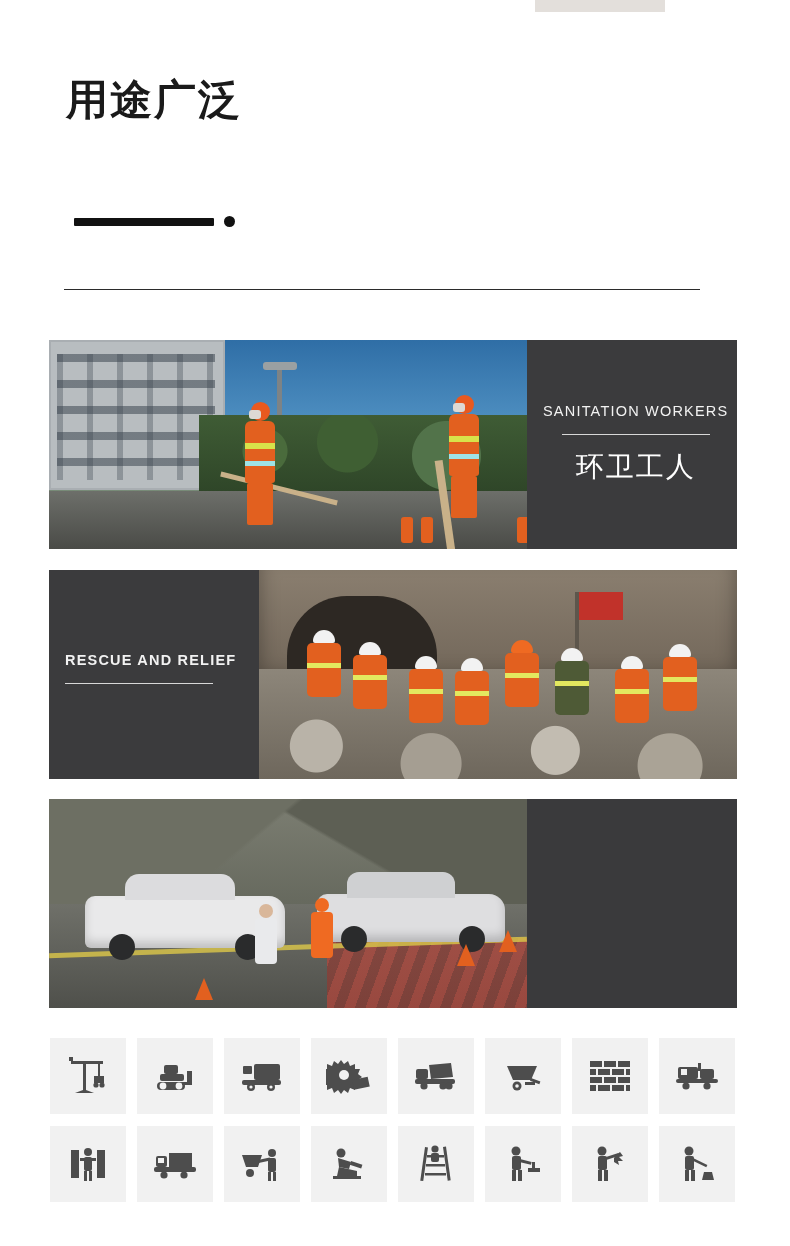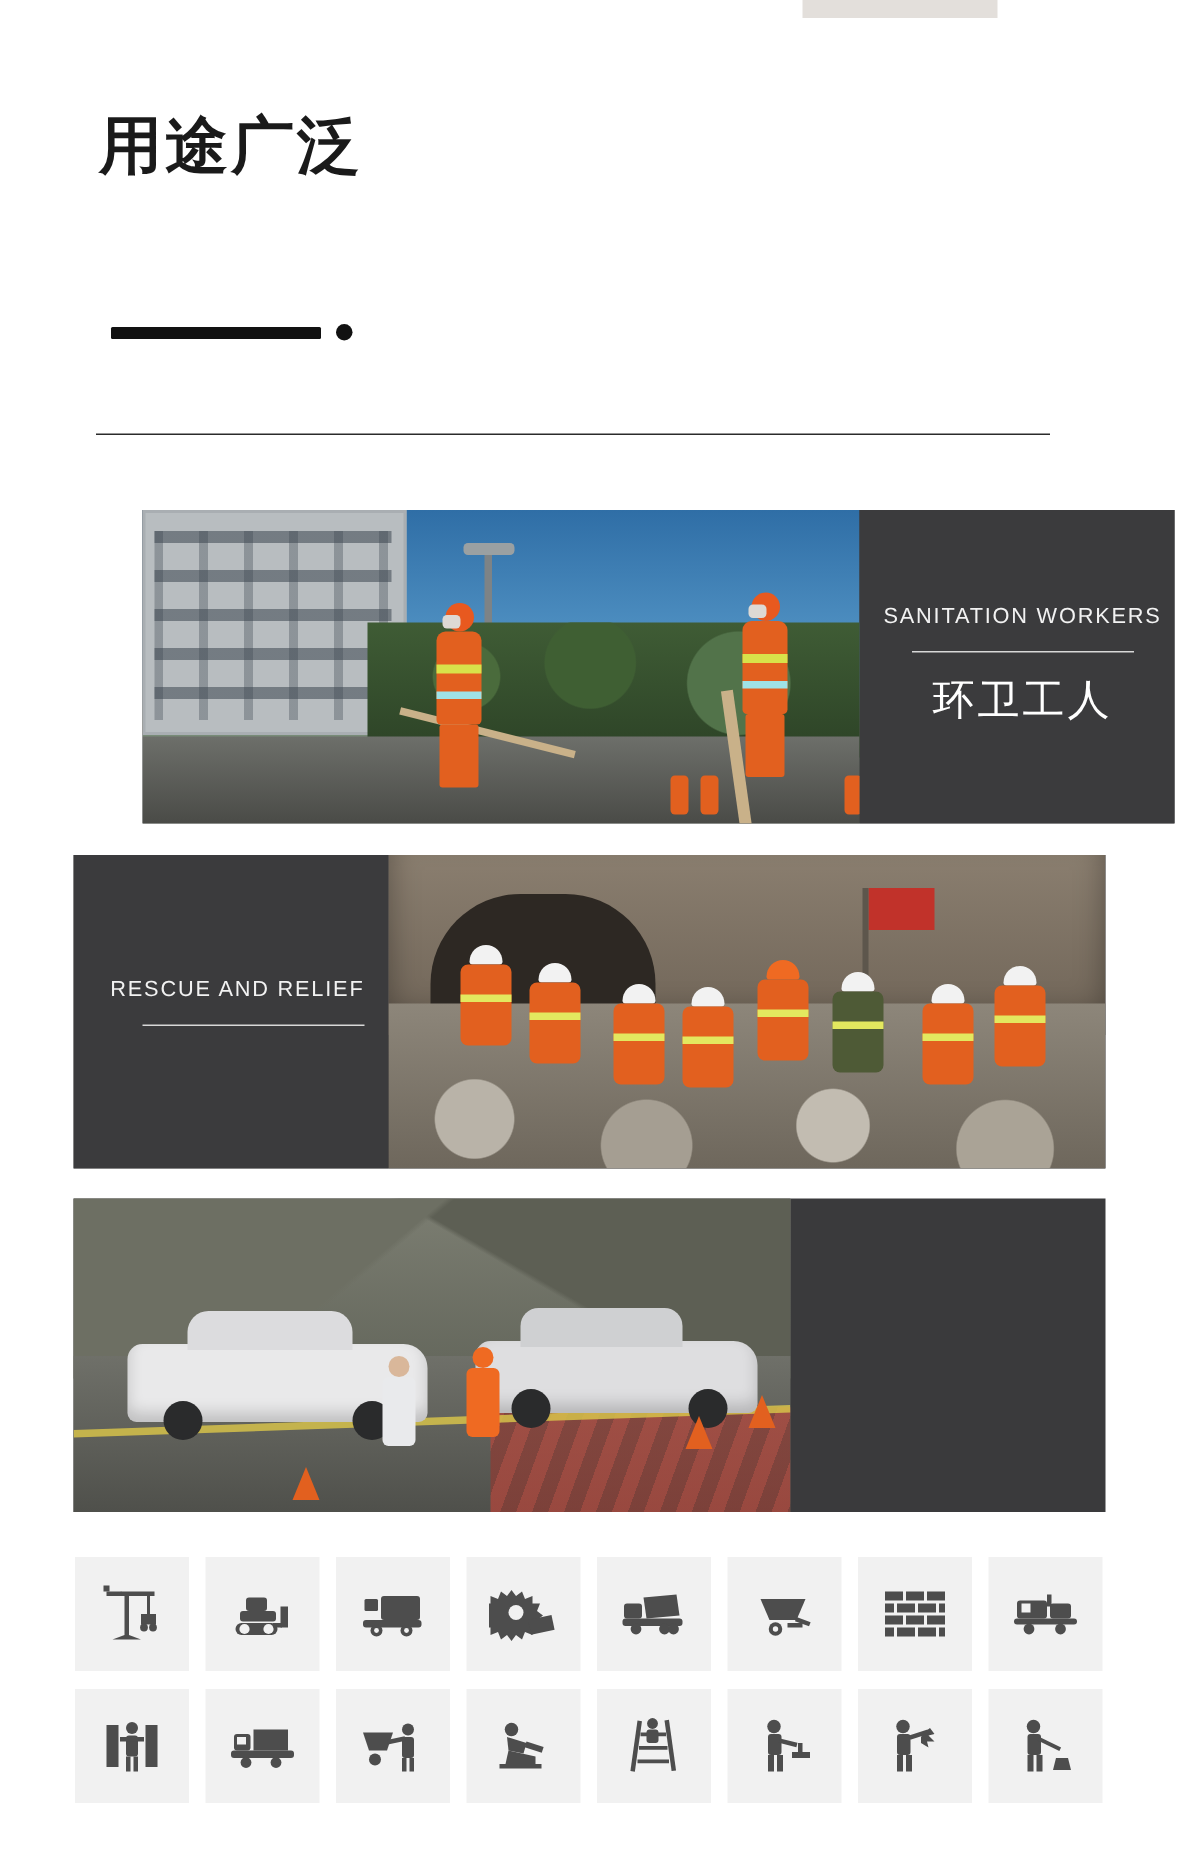--- a/index.html
+++ b/index.html
@@ -34,21 +34,21 @@
     left: 66px;
     top: 72px;
     width: 660px;
   }
   .heading .line {
     font-size: 42px;
     font-weight: bold;
     color: #1a1a1a;
     letter-spacing: 2px;
     line-height: 56px;
-    font-family: Liberation Mono, monospace;
+    font-family: Liberation Serif, serif;
   }
   .heading .line2 { font-size: 42px; }
 
   .rule-deco {
     position: absolute;
     left: 74px;
     top: 216px;
     display: flex;
     align-items: center;
     gap: 10px;
@@ -78,42 +78,42 @@
   
   .card {
     position: absolute;
     left: 49px;
     width: 688px;
     height: 209px;
     display: flex;
     overflow: hidden;
     background: #3a3a3c;
   }
-  #card-1 { top: 340px; margin-left: 46px; }
+  #card-1 { top: 340px; }
   #card-2 { top: 570px; }
   #card-3 { top: 799px; }
 
   .card .photo {
     width: 478px;
     height: 209px;
     position: relative;
     overflow: hidden;
     flex: 0 0 478px;
   }
   .card .panel {
     flex: 1 1 auto;
     background: #3b3b3d;
     color: #ffffff;
     display: flex;
     flex-direction: column;
     justify-content: center;
     padding: 0 16px;
   }
   .card .panel.right { align-items: center; text-align: center; }
-  .card .panel.left  { align-items: flex-end; text-align: center; }
+  .card .panel.left  { align-items: flex-start; text-align: center; font-weight: bold; }
 
   .panel .en {
     font-size: 14.5px;
     letter-spacing: 1.2px;
     color: #f2f2f2;
     white-space: nowrap;
     font-family: "Liberation Sans", sans-serif;
   }
   .panel .sep {
     width: 148px;

